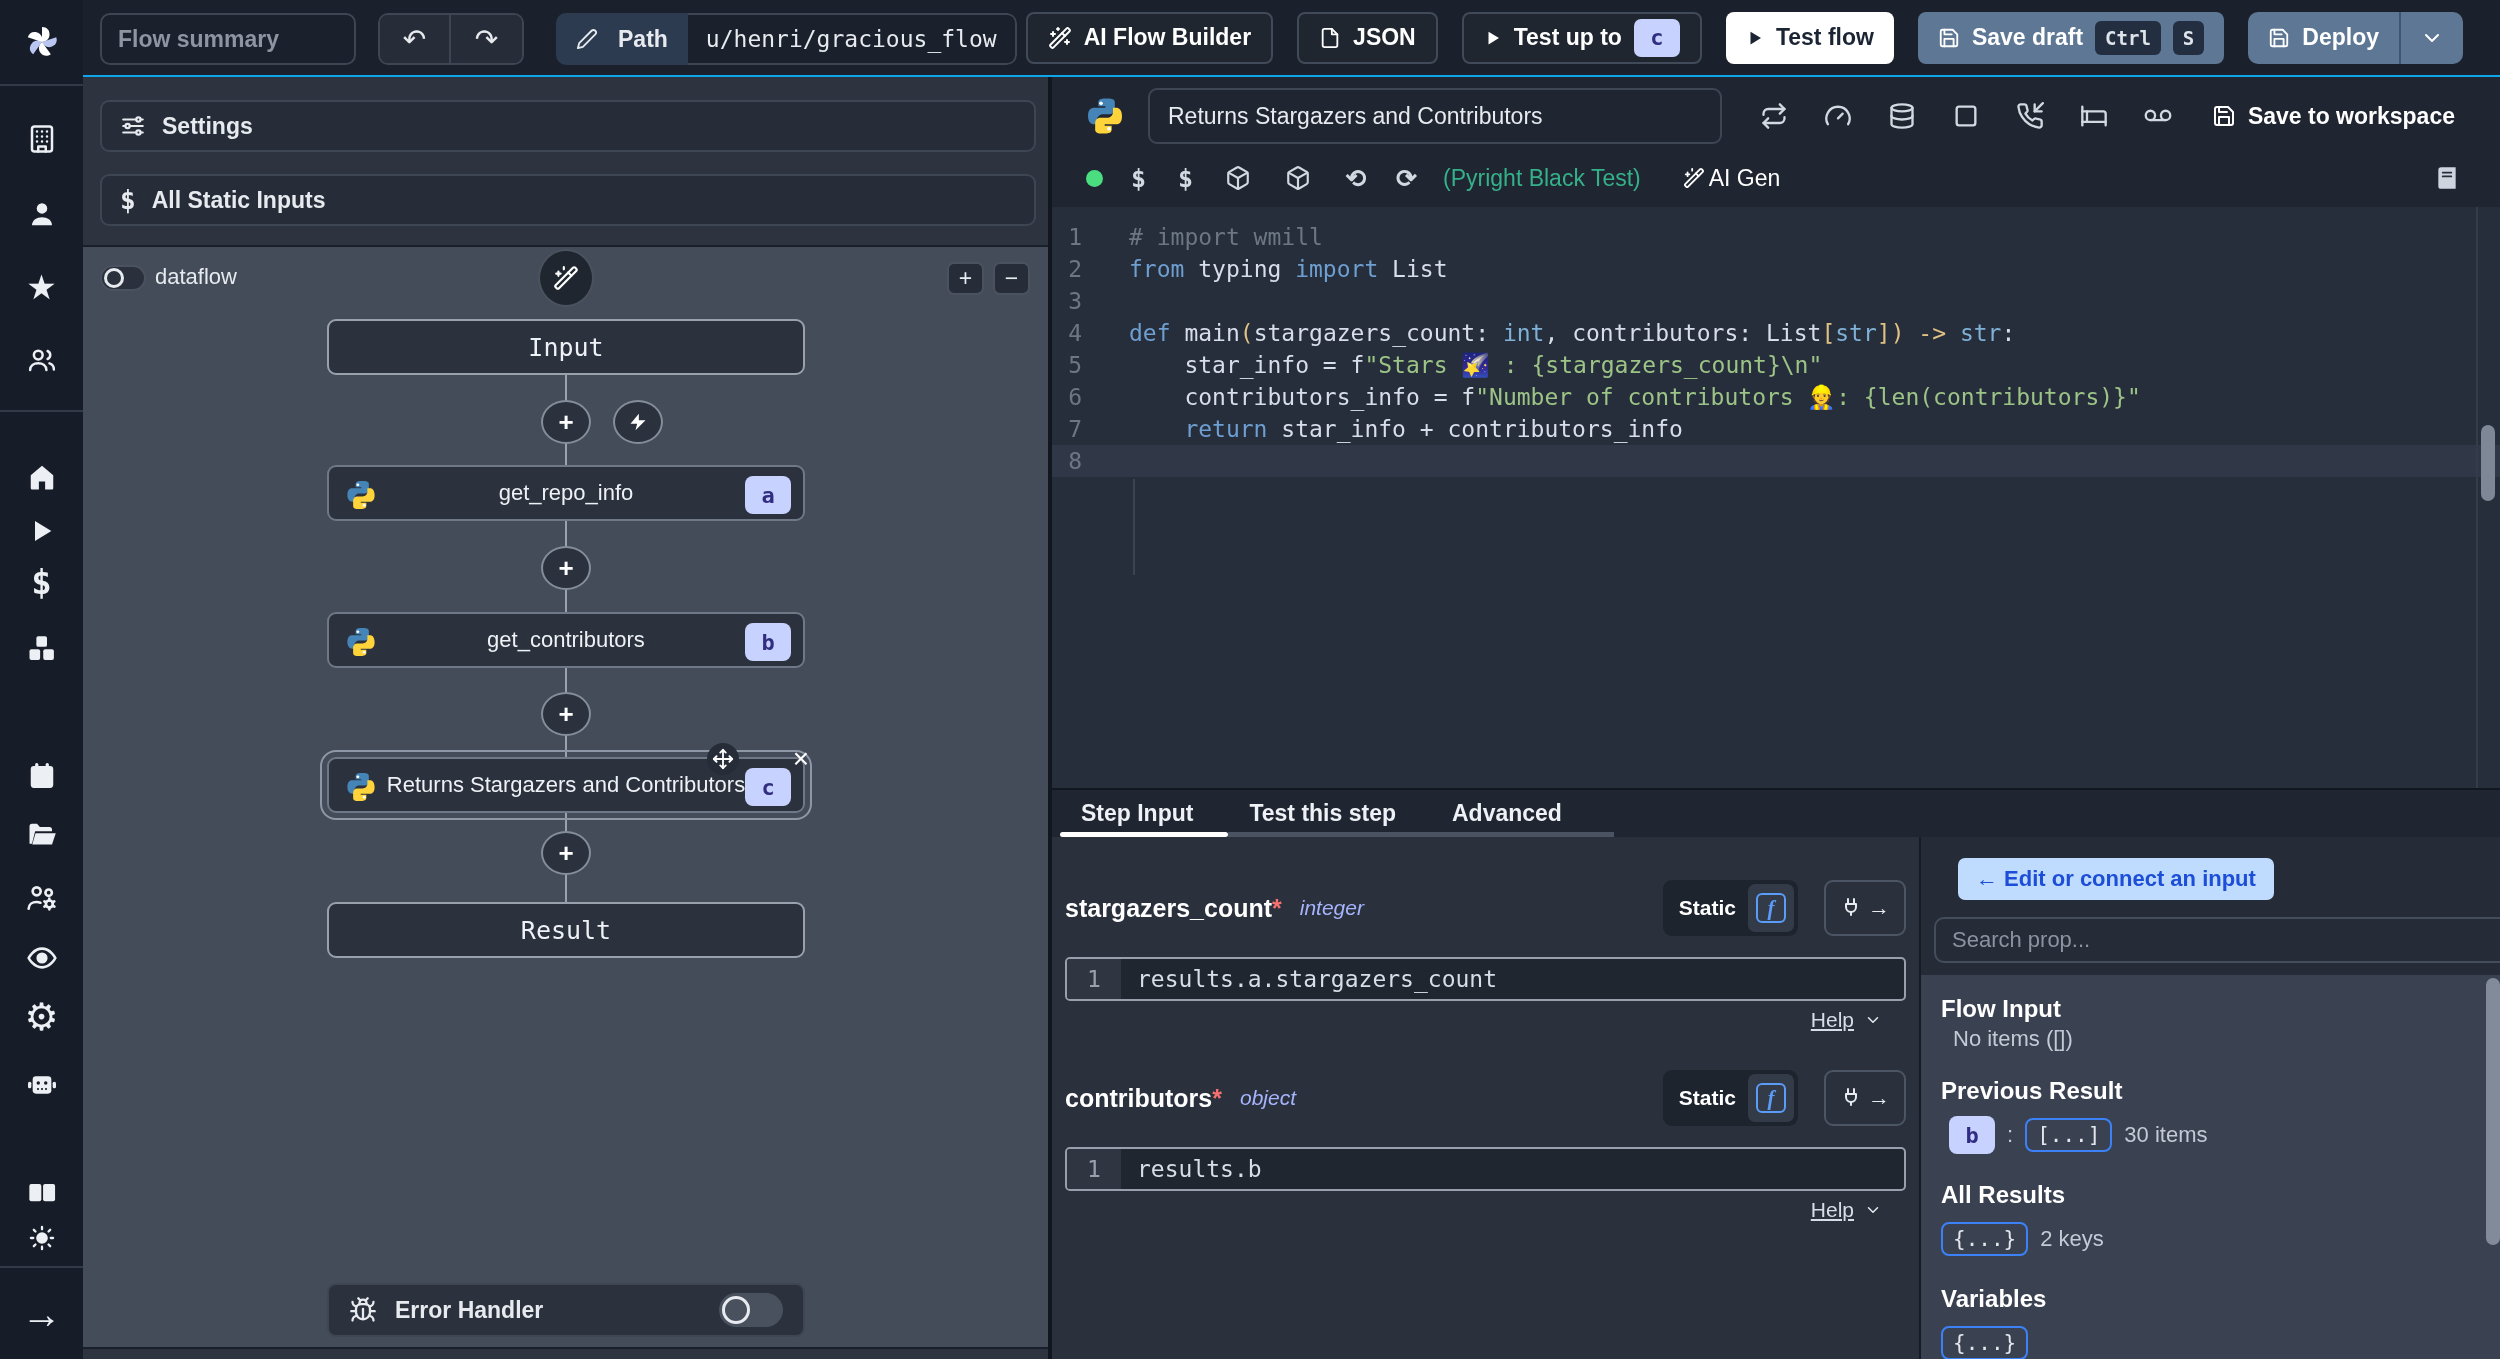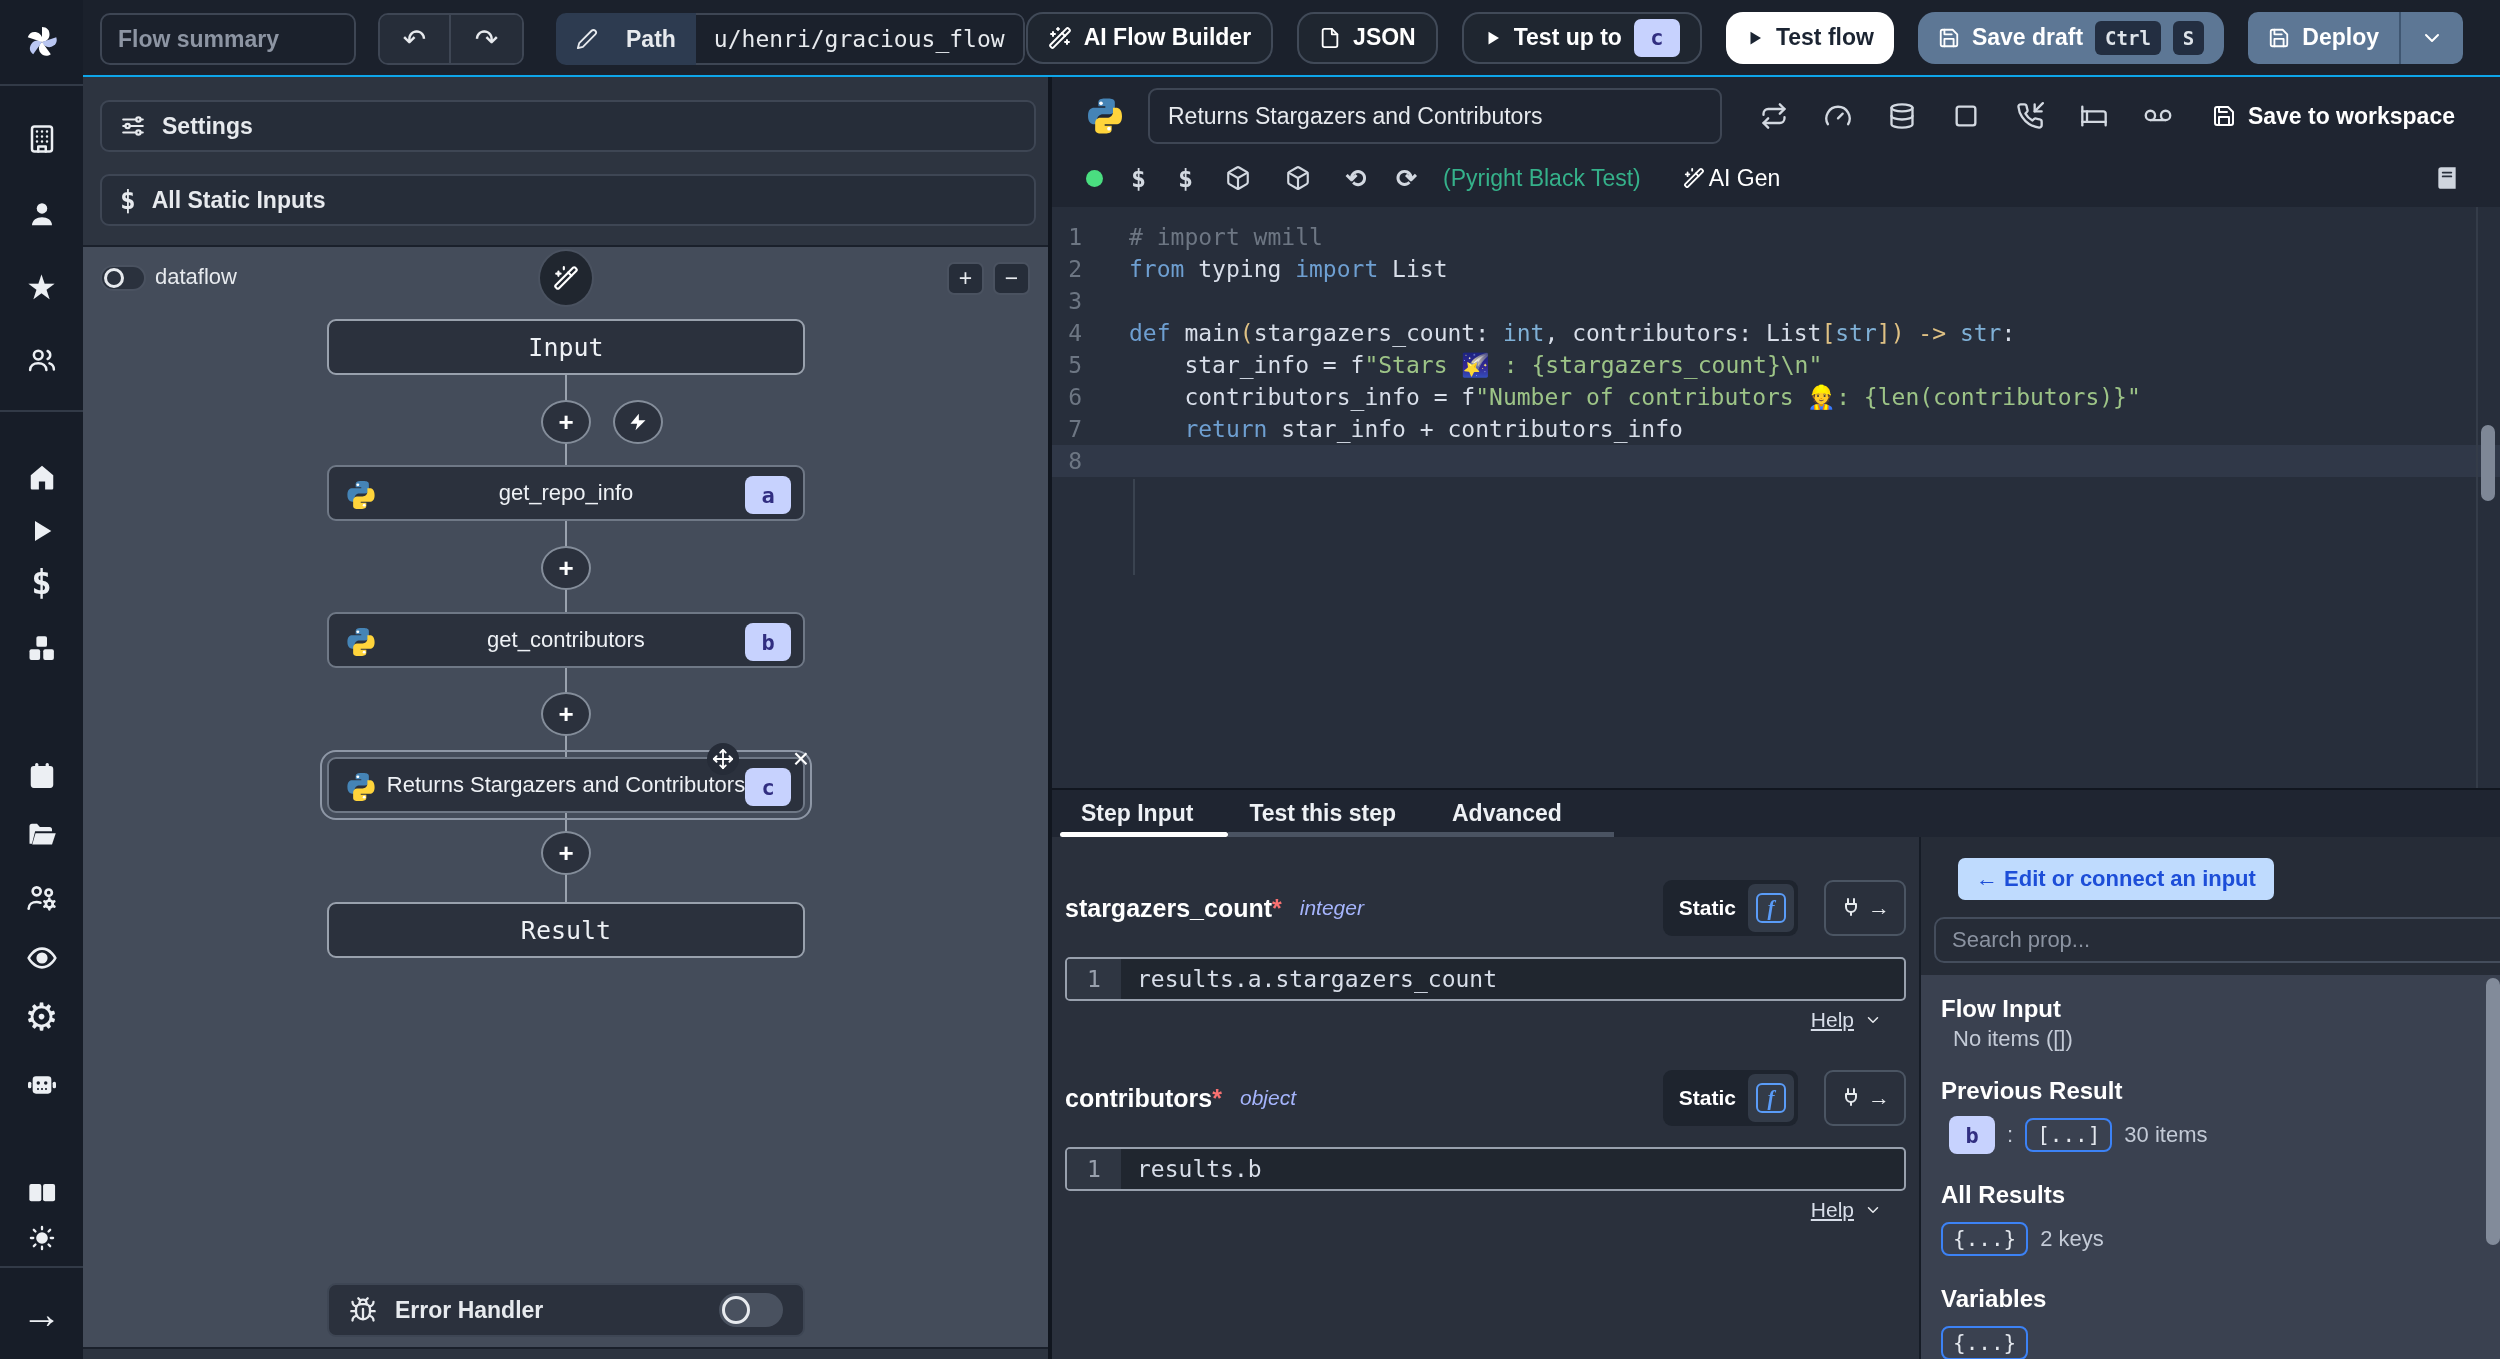--- a/index.html
+++ b/index.html
@@ -16,24 +16,24 @@
   .glyph{font-size:34px;line-height:1;color:#eceff3}
 
   
   .topbar{position:absolute;left:83px;top:0;width:2417px;height:77px;background:#1b212c;border-bottom:2px solid #0ea5e9;display:flex;align-items:center;z-index:20}
   .flow-summary{position:absolute;left:17px;top:13px;width:256px;height:52px;background:transparent;border:2px solid #3e4654;border-radius:10px;padding:0 16px;font-family:"Liberation Sans",sans-serif;font-size:23px;font-weight:600;color:#e7eaee;outline:none}
   .flow-summary::placeholder{color:#8d95a3}
   .undo-grp{position:absolute;left:295px;top:13px;height:52px;display:flex;border:2px solid #3e4654;border-radius:10px;overflow:hidden;background:#262d39}
   .undo-grp button{width:71px;height:100%;background:#262d39;border:none;color:#e7eaee;font-size:28px;cursor:pointer}
   .undo-grp button:first-child{border-right:2px solid #3e4654}
   .path-grp{position:absolute;left:473px;top:13px;height:52px;display:flex;border-radius:10px;overflow:hidden}
-  .path-chip{display:flex;align-items:center;gap:28px;background:#2d3b50;padding:4px 20px;font-weight:700;font-size:23px}
+  .path-chip{display:flex;align-items:center;gap:20px;background:#2d3b50;padding:4px 20px;font-weight:700;font-size:23px}
   .path-val{display:flex;align-items:center;background:#1b212c;border:2px solid #3e4654;border-left:none;border-radius:0 10px 10px 0;padding:14px 18px;font-family:"DejaVu Sans Mono",monospace;font-size:23px;color:#e7eaee}
   .tb-right{margin-left:auto;margin-right:37px;display:flex;align-items:center;gap:24px}
-  .tb-btn{height:52px;display:flex;align-items:center;gap:12px;padding:4px 20px;border-radius:17px;border:2px solid #414a58;background:#1f2630;color:#fff;font-weight:700;font-size:23px;cursor:pointer;font-family:"Liberation Sans",sans-serif;white-space:nowrap}
+  .tb-btn{height:52px;display:flex;align-items:center;gap:12px;padding:4px 20px;border-radius:8px;border:2px solid #414a58;background:#1f2630;color:#fff;font-weight:700;font-size:23px;cursor:pointer;font-family:"Liberation Sans",sans-serif;white-space:nowrap}
   .tb-badge{display:inline-flex;align-items:center;justify-content:center;width:46px;height:38px;border-radius:7px;background:#c7d2fe;color:#312e81;font-family:"DejaVu Sans Mono",monospace;font-weight:700;font-size:22px}
   .btn-white{background:#fff;border:none;color:#1b2432}
   .btn-blue{background:#5d7795;border:none}
   kbd{display:inline-flex;align-items:center;justify-content:center;height:34px;padding:0 10px;border-radius:6px;background:#232e41;font-family:"DejaVu Sans Mono",monospace;font-size:19px;color:#dfe4ea}
   .deploy-grp{display:flex;height:52px;border-radius:10px;overflow:hidden}
   .deploy-main{display:flex;align-items:center;gap:12px;background:#5d7795;border:none;color:#fff;font-weight:700;font-size:23px;padding:0 20px;cursor:pointer}
   .deploy-caret{width:64px;background:#5d7795;border:none;border-left:2px solid rgba(10,25,45,.35);color:#fff;cursor:pointer;display:flex;align-items:center;justify-content:center}
 
   
   .flow-panel{position:absolute;left:83px;top:77px;width:965px;height:1282px;background:#444c5a}

